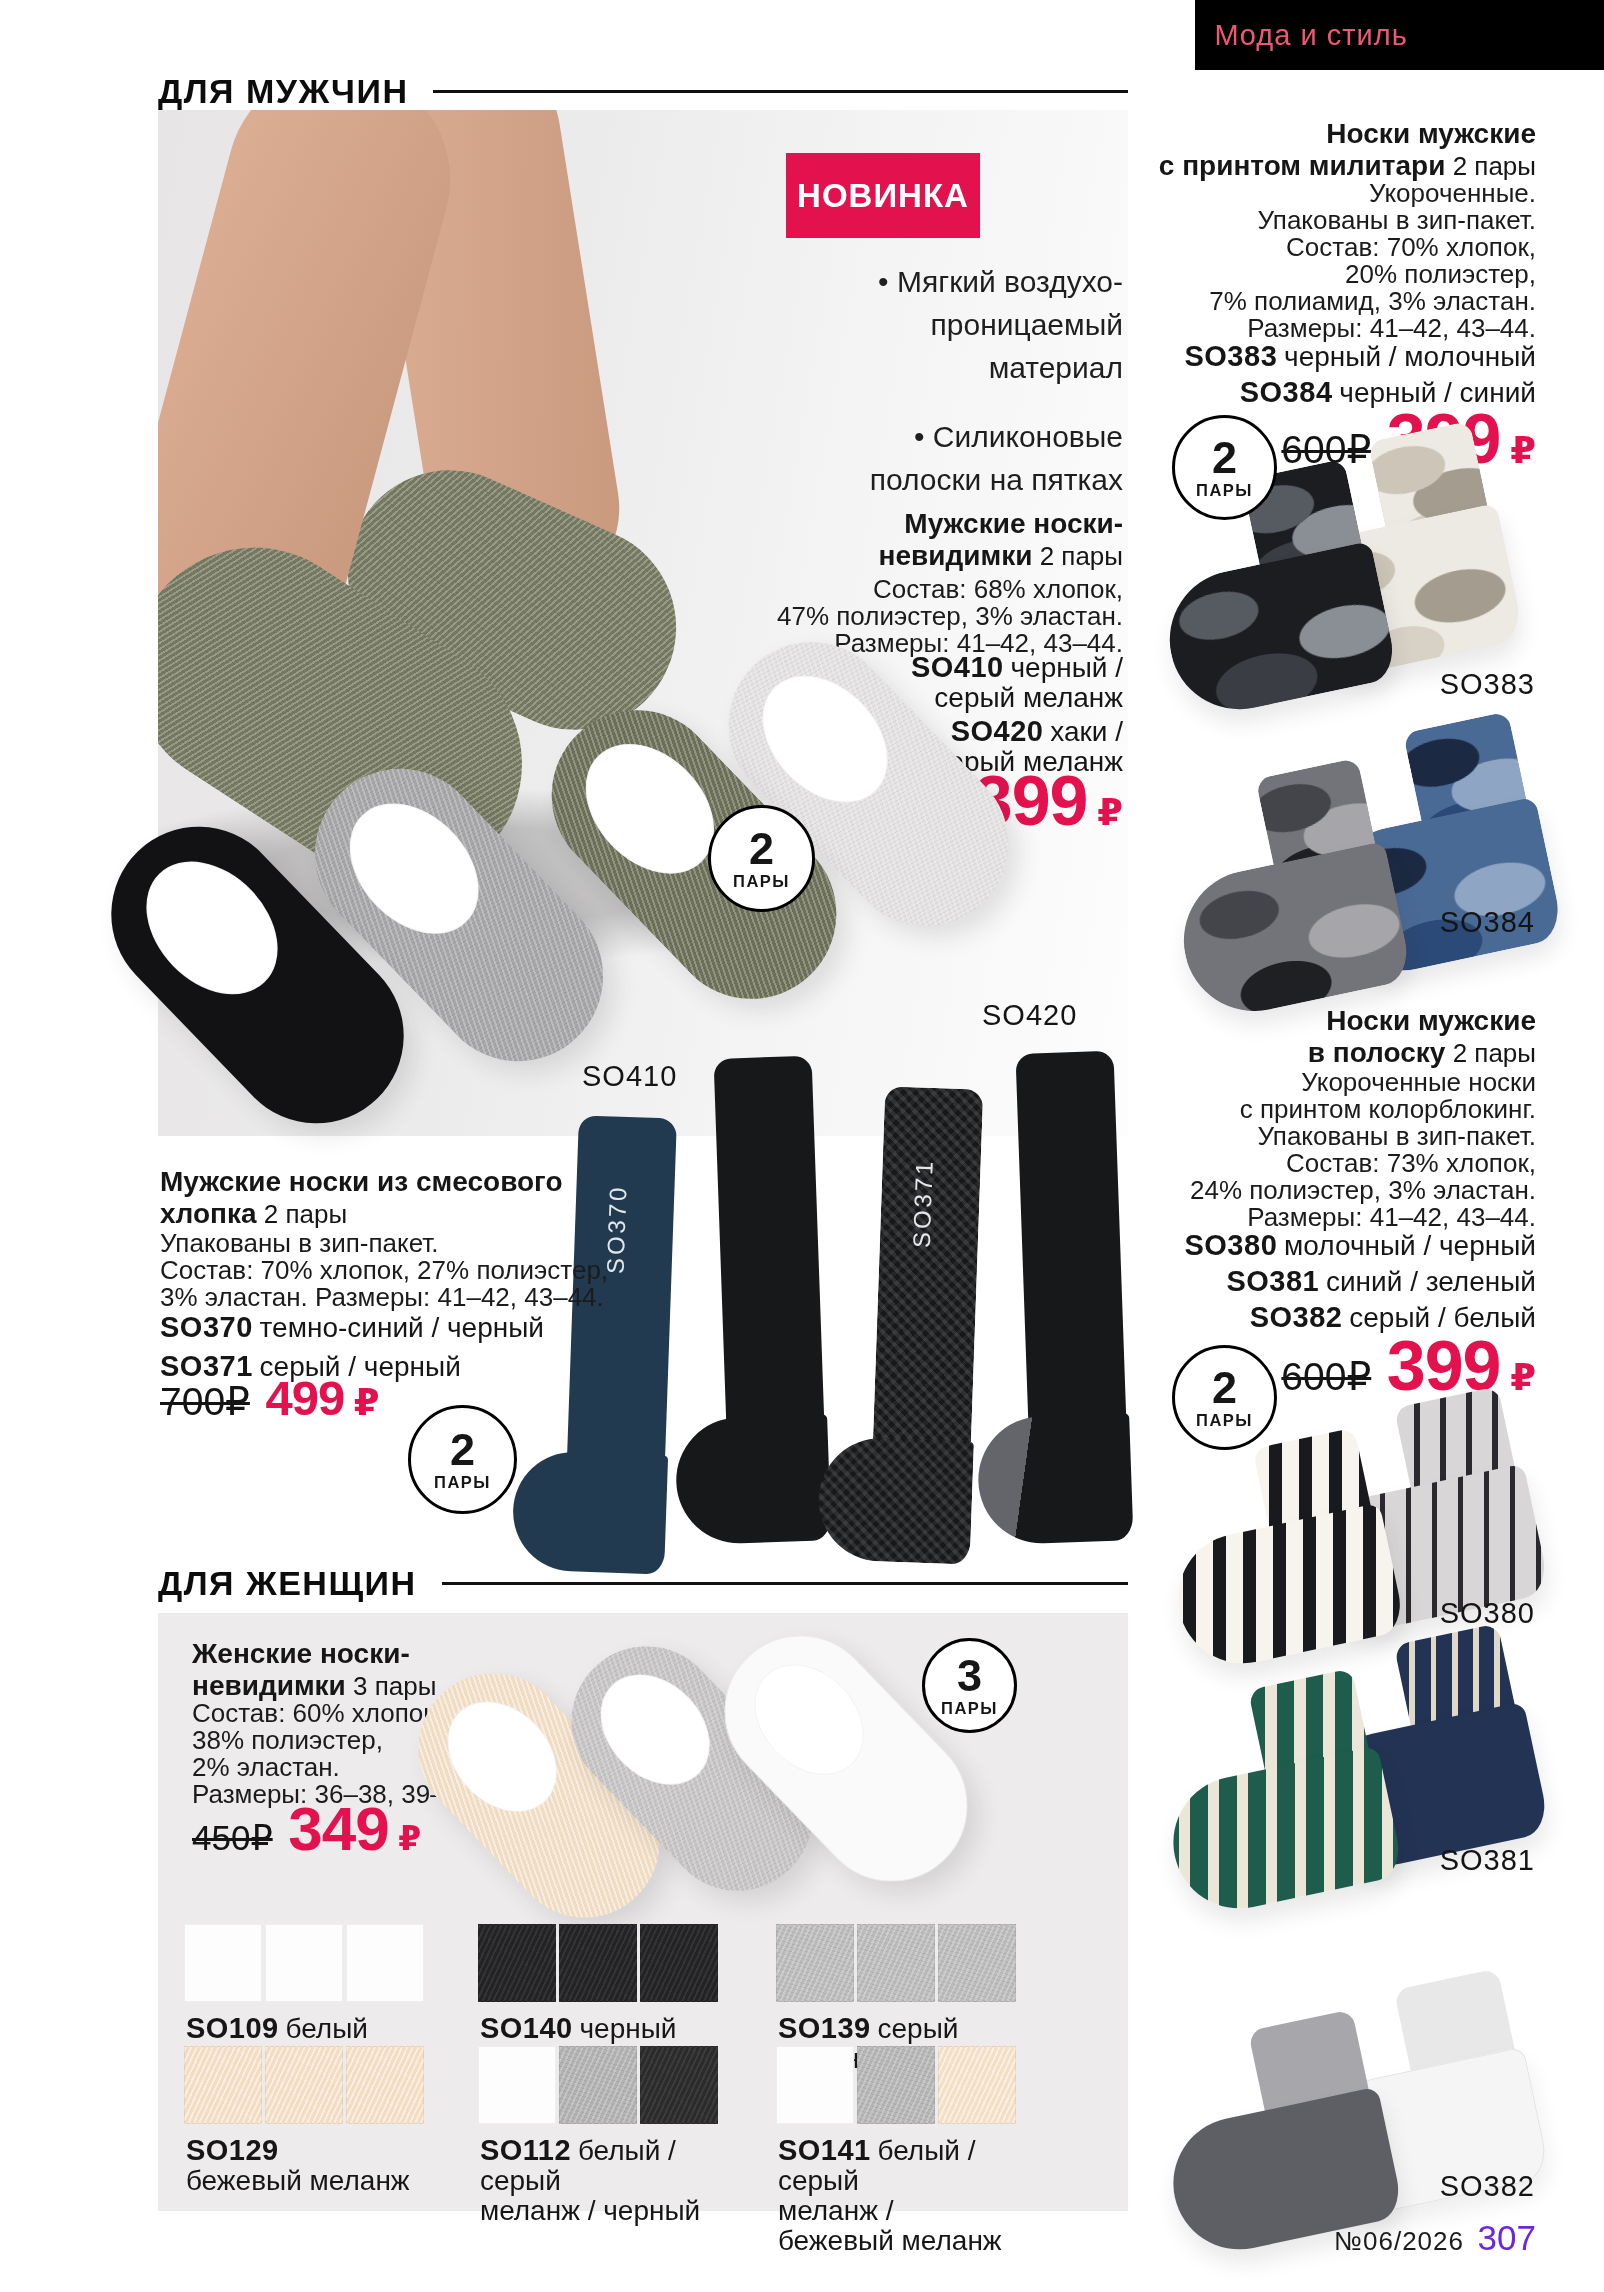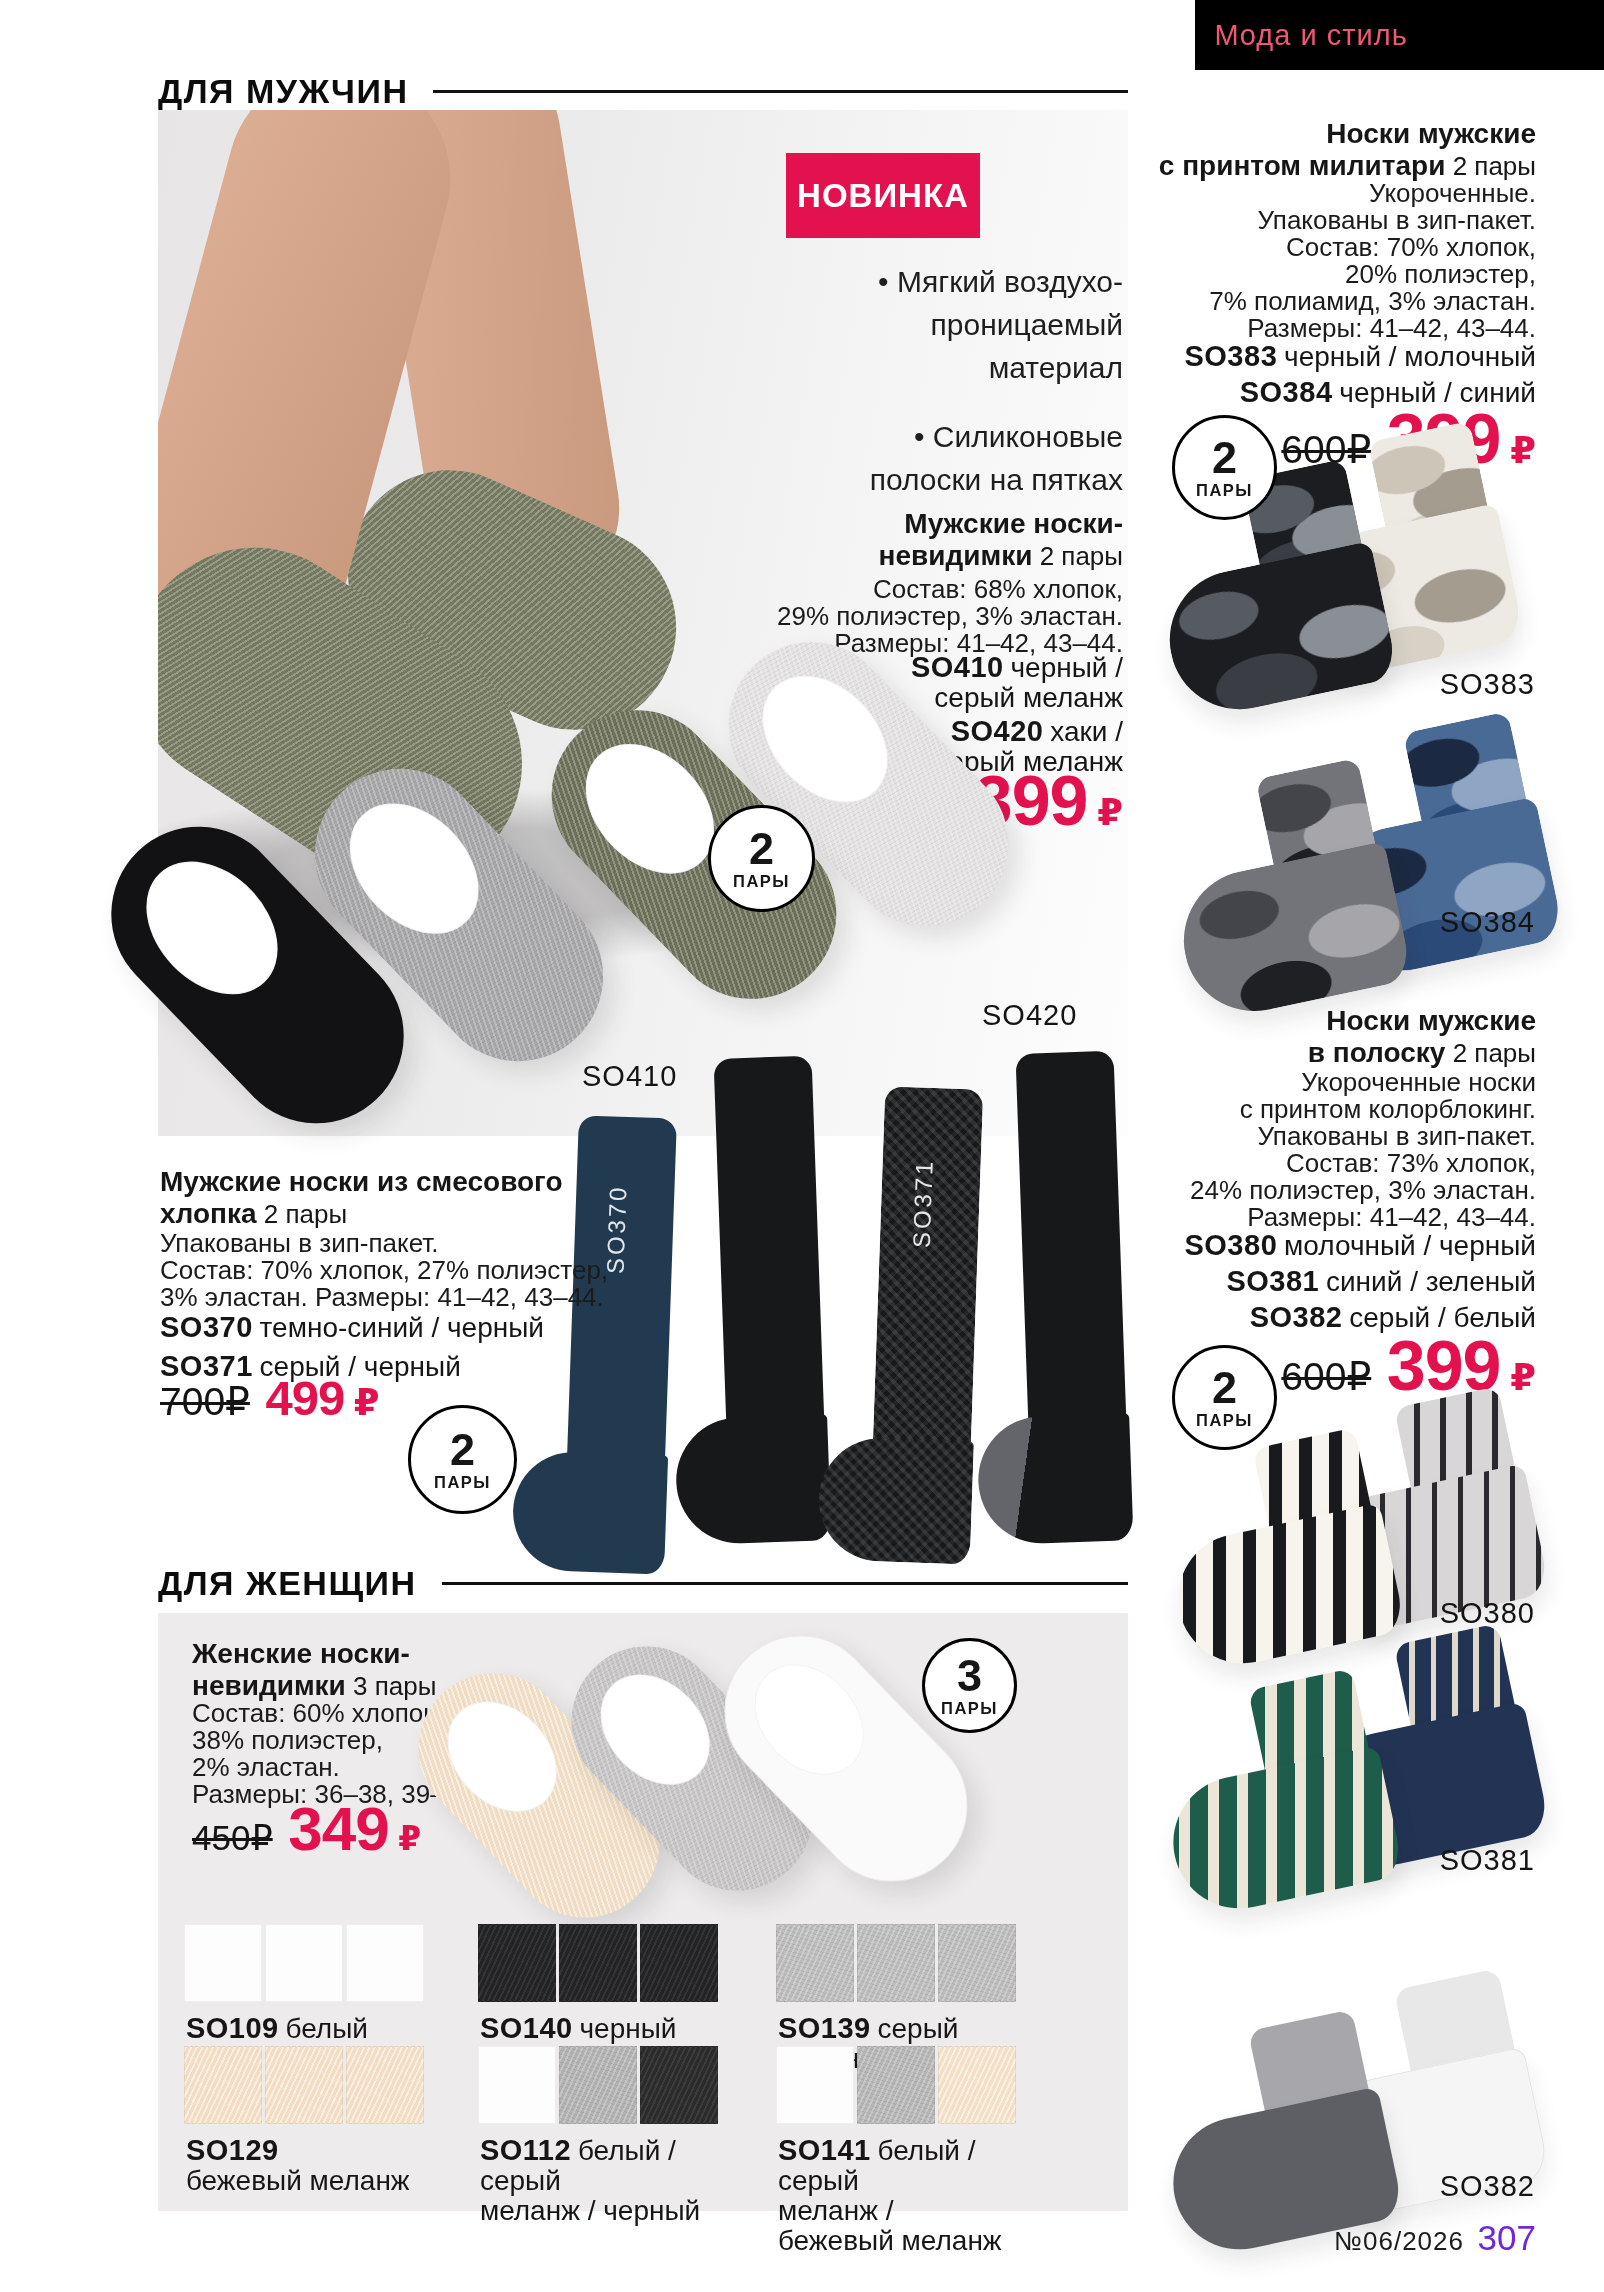--- a/index.html
+++ b/index.html
@@ -138,21 +138,21 @@
   <div class="bullet ra" style="right:482px;top:260px;">• Мягкий воздухо-
 проницаемый
 материал</div>
 
   <div class="tt ra" style="right:482px;top:508px;">
     <b>Мужские носки-
 невидимки</b>
     <span class="sfx">2 пары</span>
   </div>
   <div class="dd ra" style="right:482px;top:576px;">Состав: 68% хлопок,
-29% полиэстер, 3% эластан.
+47% полиэстер, 3% эластан.
 Размеры: 41–42, 43–44.</div>
   <div class="sku ra" style="right:482px;top:652px;">
     <b>SO410</b><span>черный /
 серый меланж</span>
   </div>
   <div class="sku ra" style="right:482px;top:716px;">
     <b>SO420</b><span>хаки /
 светло-серый меланж</span>
   </div>
   <div class="price" style="right:482px;top:770px;">

